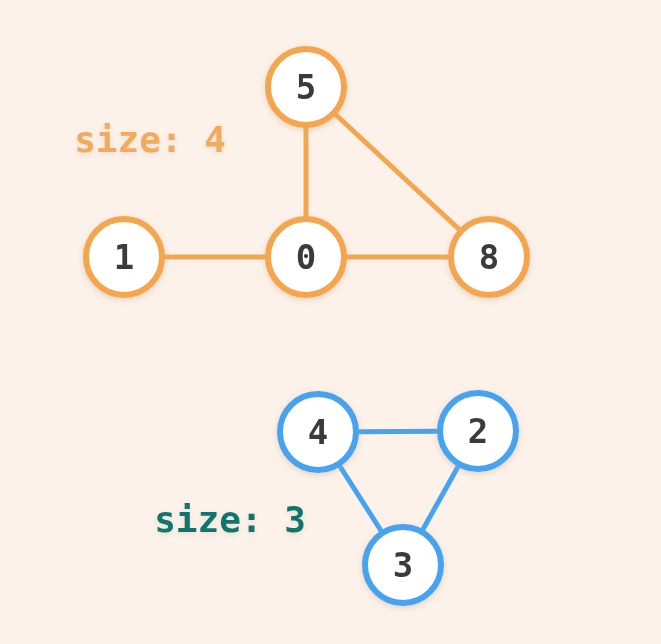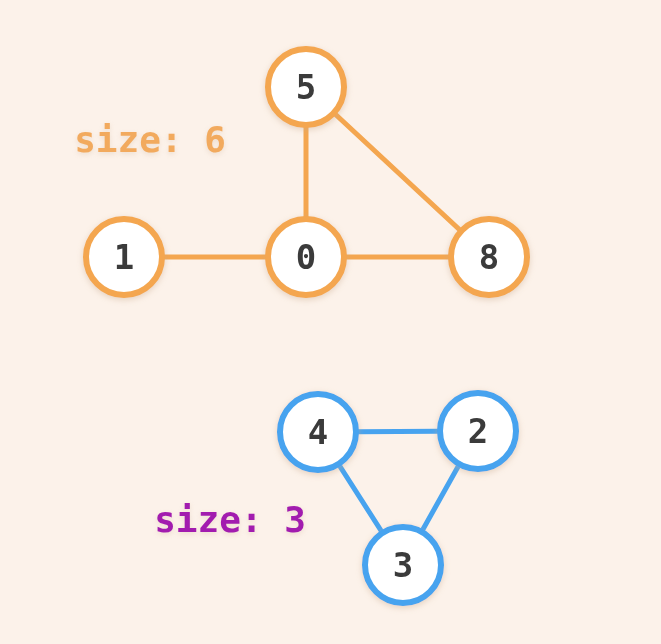--- a/index.html
+++ b/index.html
@@ -78,15 +78,15 @@
       </g>
       <g class="graph-node">
         <circle cx="478" cy="431" r="38" fill="#FFFFFF" stroke="#47A3EF" stroke-width="6" filter="url(#nodeShadow)"></circle>
         <text x="478" y="431" text-anchor="middle" dy="0.36em" fill="#3B3B3B">2</text>
       </g>
       <g class="graph-node">
         <circle cx="403" cy="565" r="38" fill="#FFFFFF" stroke="#47A3EF" stroke-width="6" filter="url(#nodeShadow)"></circle>
         <text x="403" y="565" text-anchor="middle" dy="0.36em" fill="#3B3B3B">3</text>
       </g>
     </svg>
-  <div class="comp-label" id="comp-label-0" style="left: 150px; top: 139px; color: rgb(242, 170, 94);">size: 6</div>
-  <div class="comp-label" id="comp-label-1" style="left: 230px; top: 519px; color: #a21caf;">size: 3</div>
+  <div class="comp-label" id="comp-label-0" style="left: 150px; top: 139px; color: rgb(242, 170, 94);">size: 4</div>
+  <div class="comp-label" id="comp-label-1" style="left: 230px; top: 519px; color: #0f766e;">size: 3</div>
 </div>
 
 </body></html>

